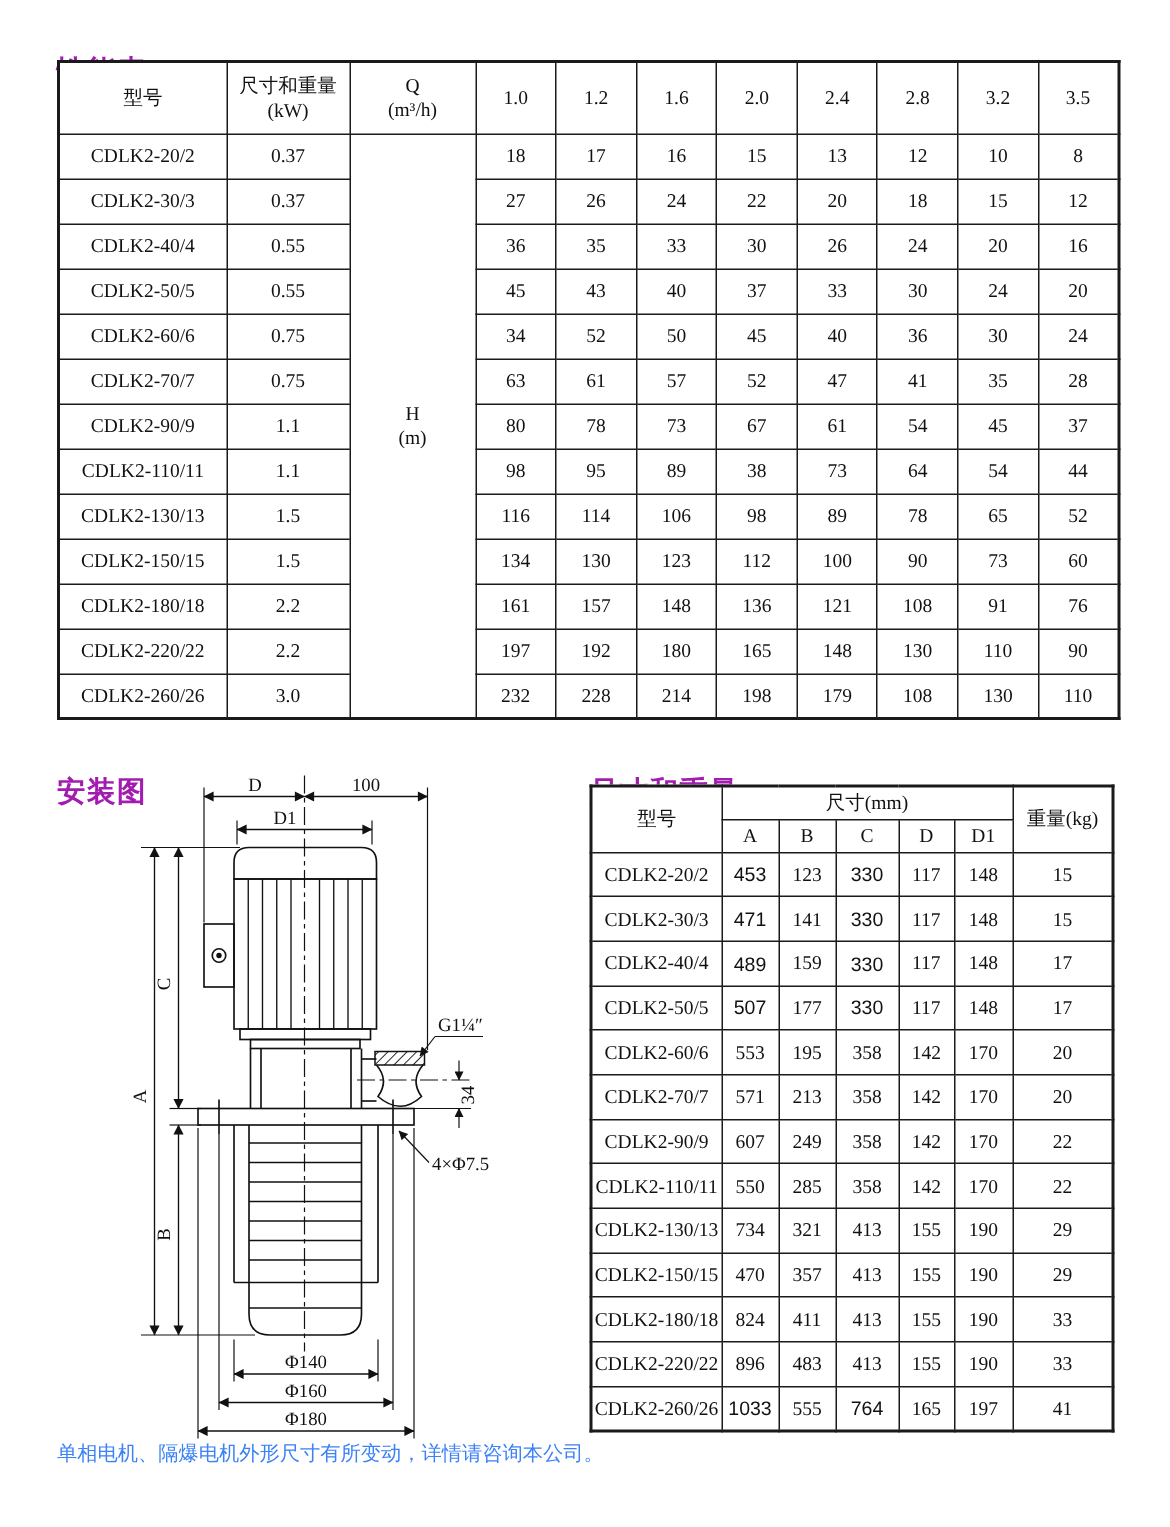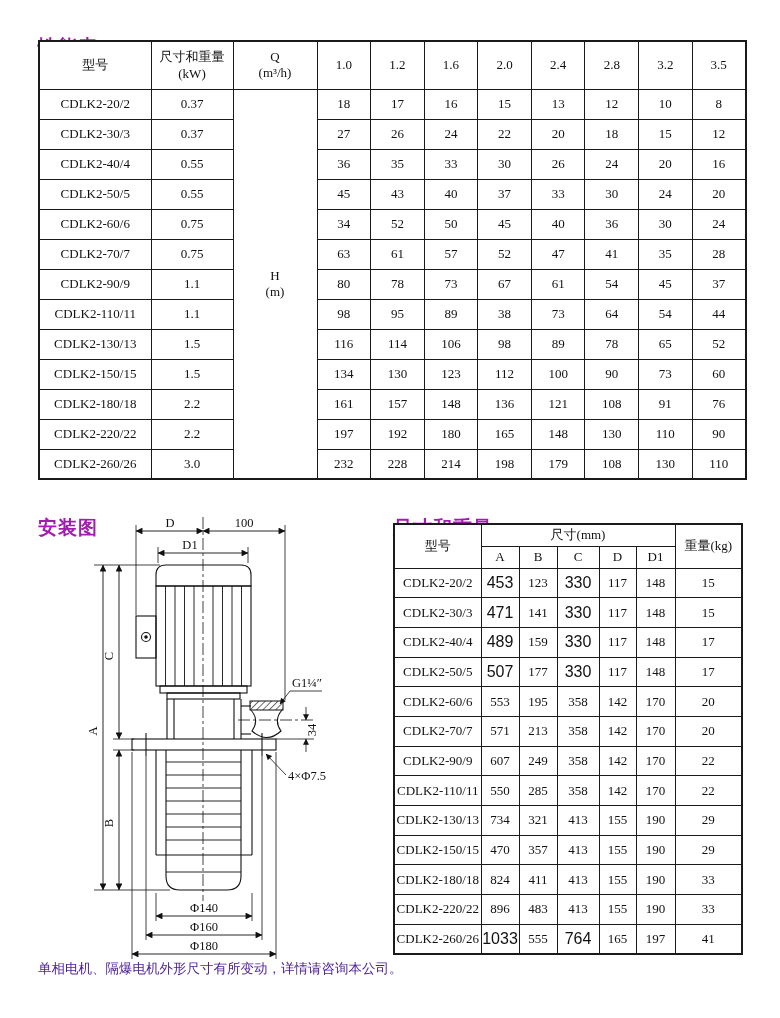--- a/index.html
+++ b/index.html
@@ -13,22 +13,22 @@
   .t-dims{left:393px;top:487px;text-align:right;}
   table{border-collapse:collapse;table-layout:fixed;background:#fff;padding-left:19px;}
   th,td{border:1px solid #1a1a1a;text-align:center;vertical-align:middle;
         font-weight:normal;font-size:13px;padding:0;overflow:hidden;}
   .perf{position:absolute;left:38px;top:40px;width:707px;border:2px solid #1a1a1a;}
   .perf thead tr{height:48px;}
   .perf tbody tr{height:30px;}
   .dims{position:absolute;left:393px;top:523px;width:348px;border:2px solid #1a1a1a;}
   .dims thead tr{height:22px;}
   .dims tbody tr{height:29.7px;}
-  .dims td.sans, .dims th.sans{font-family:"Liberation Sans","DejaVu Sans",sans-serif;font-size:16px;}
-  .footer{position:absolute;left:38px;top:960px;font-size:13.5px;color:#4c1d95;}
+  .dims td.sans, .dims th.sans{font-family:"Liberation Sans","DejaVu Sans",sans-serif;font-size:13px;}
+  .footer{position:absolute;left:38px;top:960px;font-size:13.5px;color:#3b82f6;}
   .diagram{position:absolute;left:30px;top:503px;}
   .diagram .ln{stroke:#111;fill:none;stroke-width:1.1;}
   .diagram .thin{stroke-width:0.8;}
   .diagram .cl{stroke-dasharray:12 3 3 3;stroke-width:0.8;}
   .diagram .dim{stroke-width:0.9;marker-start:url(#arr);marker-end:url(#arr);}
   .diagram text{font-family:"Liberation Serif","DejaVu Serif",serif;font-size:12.5px;fill:#111;}
 </style>
 </head>
 <body>
 

